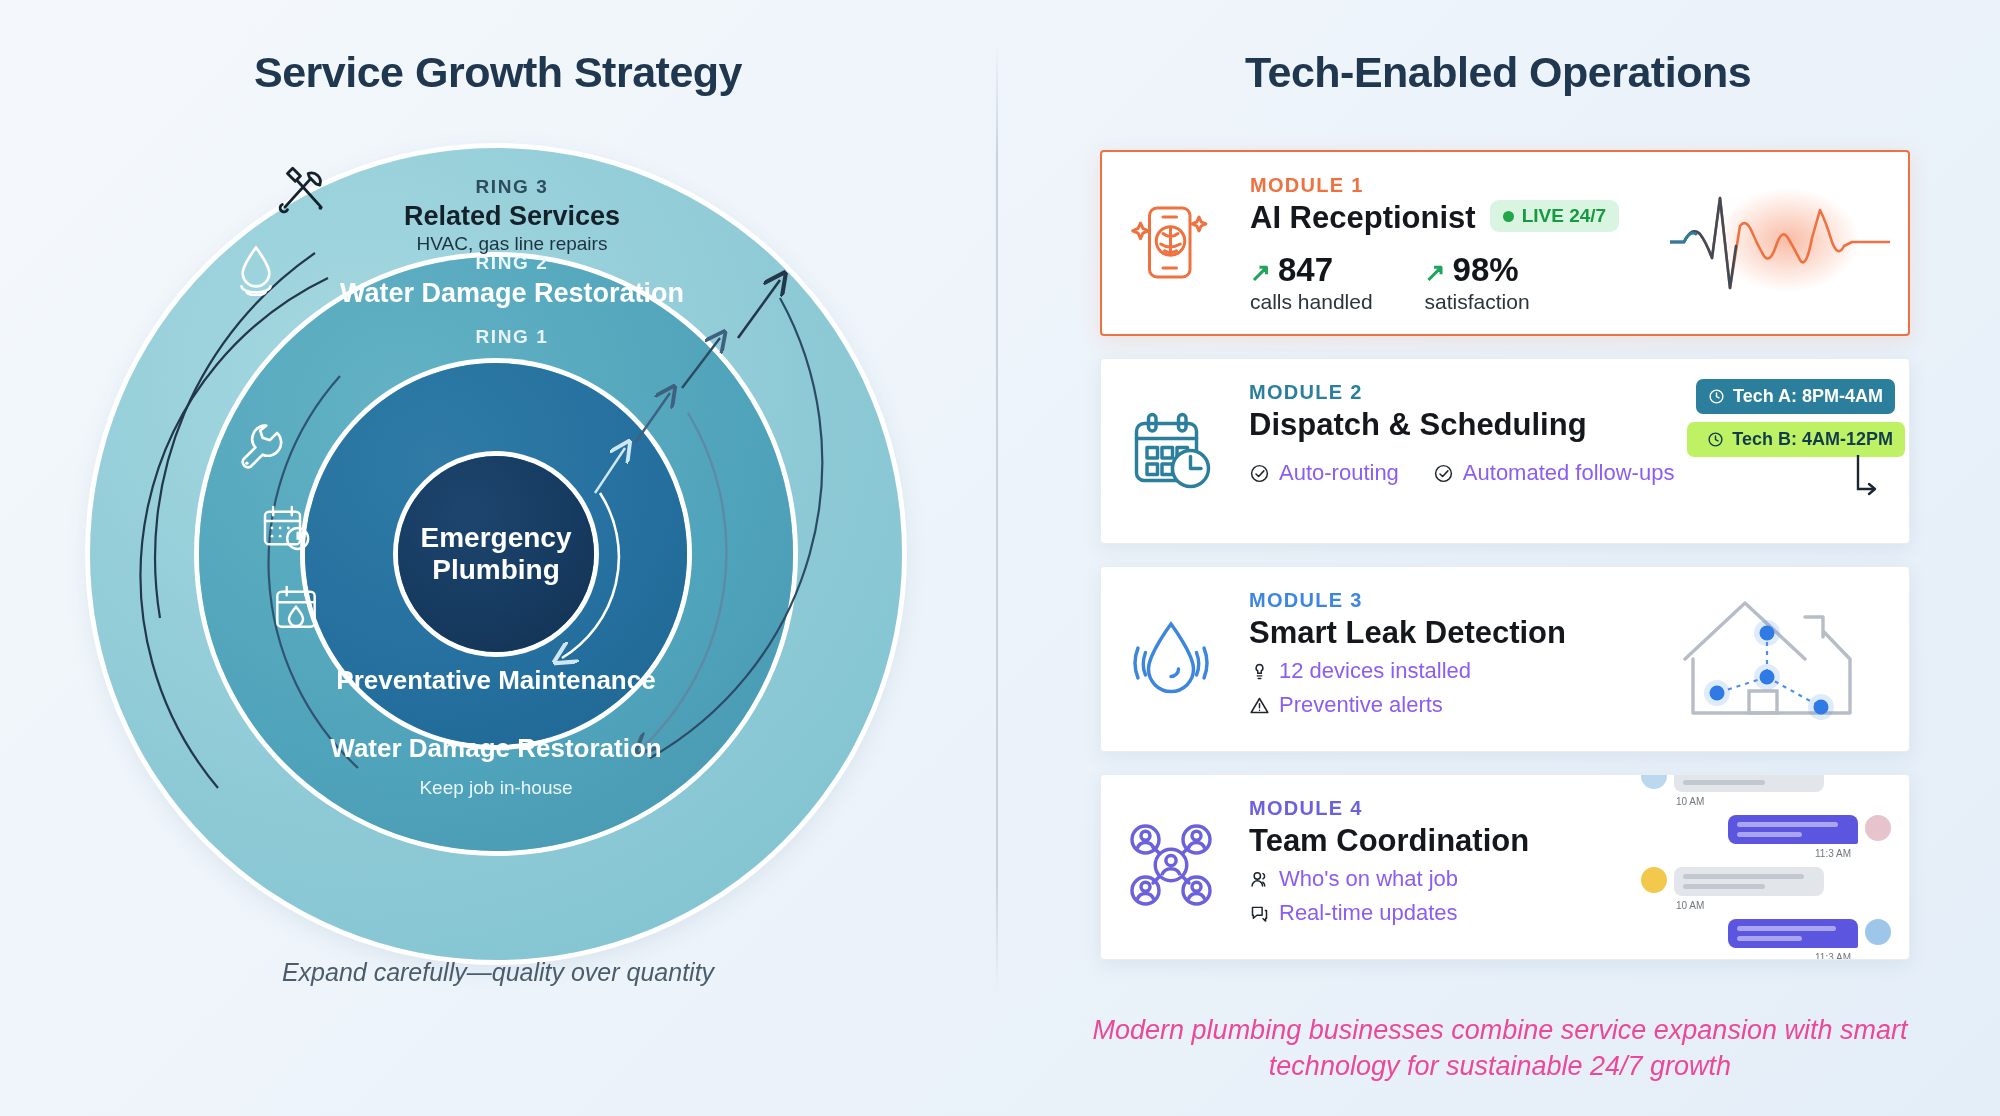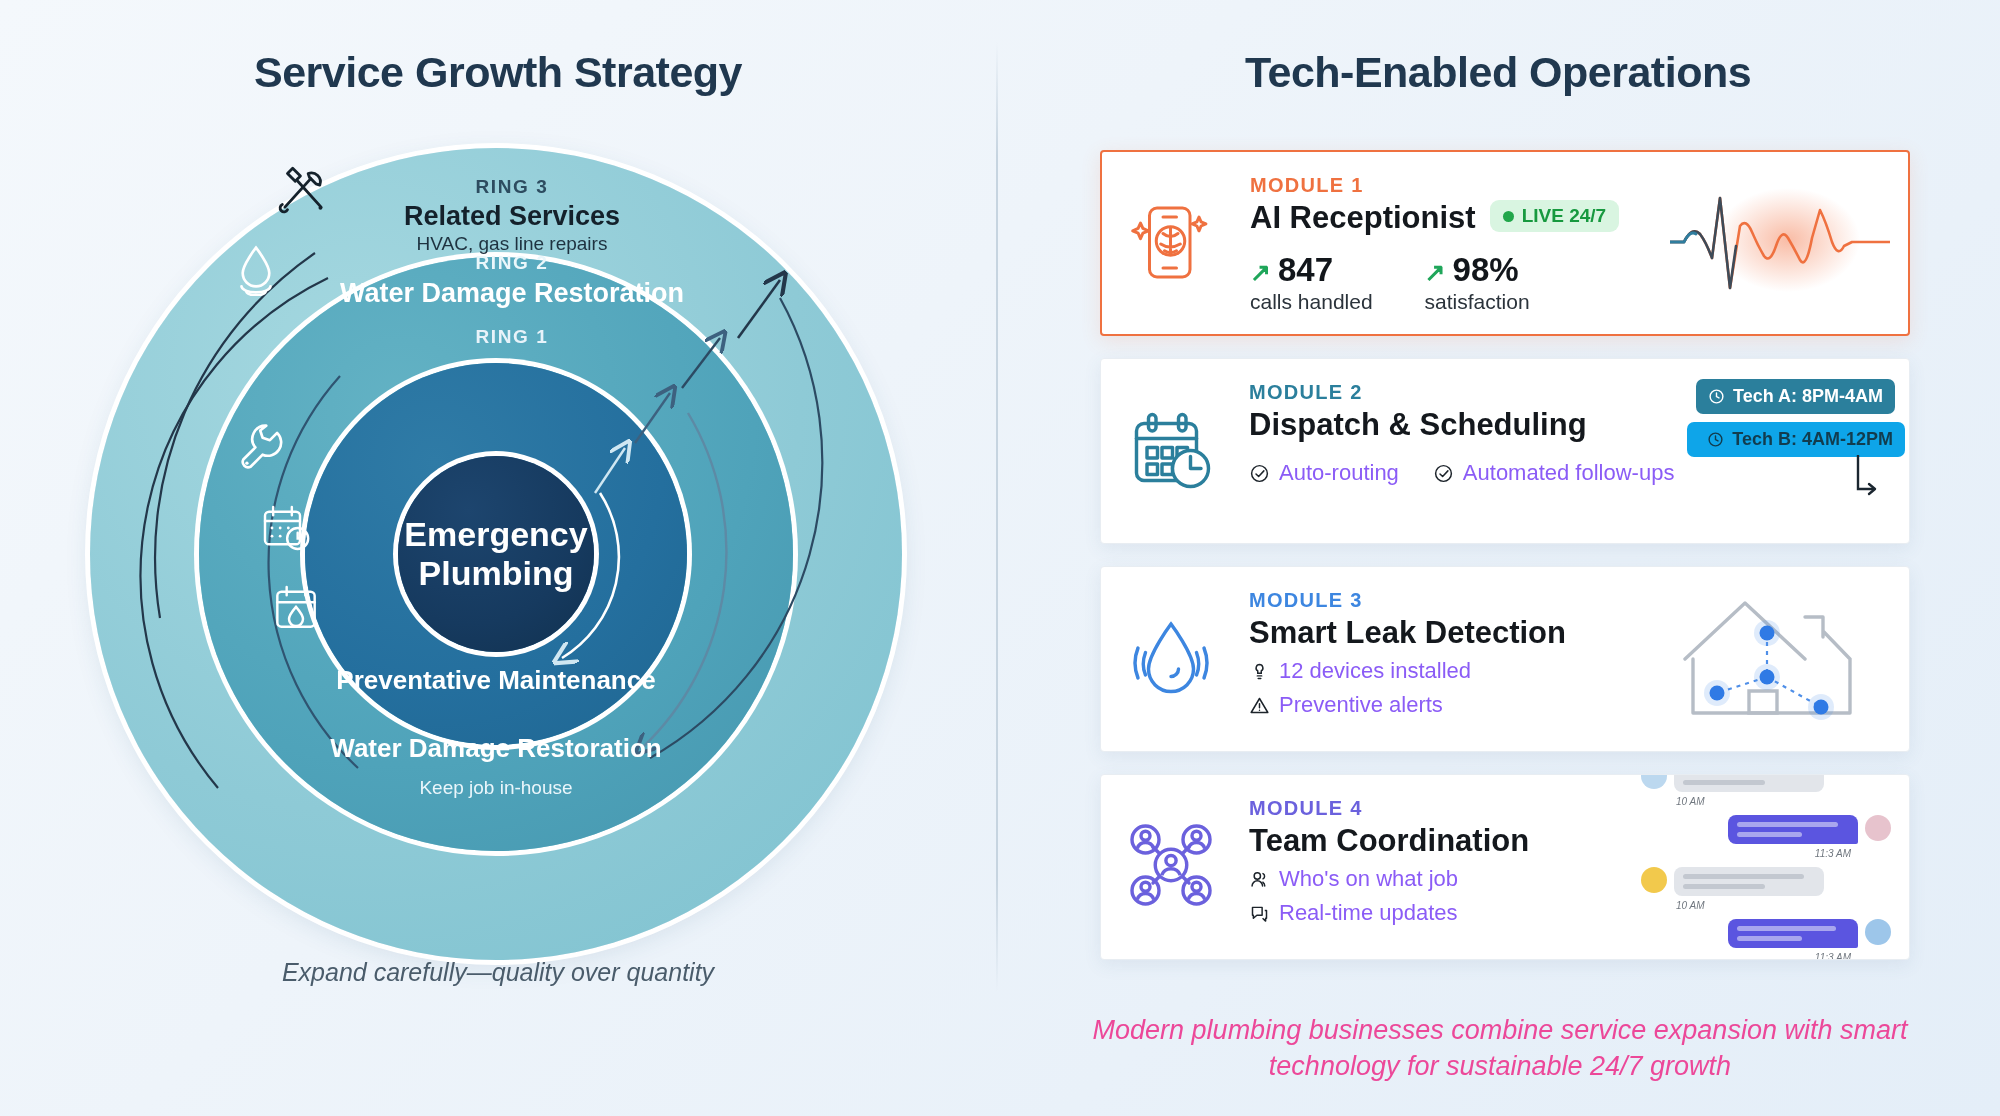--- a/index.html
+++ b/index.html
@@ -69,21 +69,21 @@
 
   #ring2-label { top: 104px; color: #ffffff; }
   #ring2-label .ring-kicker { color: #eaf7fb; }
   #ring2-label .ring-head   { color: #ffffff; margin-top: 5px; }
 
   #ring1-label { top: 178px; }
   #ring1-label .ring-kicker { color: #e8f3fa; }
 
   .core-text {
     position: absolute; left: 50%; top: 50%; transform: translate(-50%, -50%);
-    color: #fff; font-size: 34px; font-weight: bold; line-height: 1.14;
+    color: #fff; font-size: 28px; font-weight: bold; line-height: 1.14;
     text-align: center; width: 200px;
   }
 
   .inner-item {
     position: absolute; text-align: center; color: #ffffff;
   }
   #pm-label  { left: 50%; transform: translateX(-50%); top: 518px; width: 320px; }
   #wdr2-label{ left: 50%; transform: translateX(-50%); top: 586px; width: 360px; }
   .inner-head { font-size: 26px; font-weight: bold; line-height: 1.1; }
   .inner-sub  { font-size: 19px; margin-top: 14px; color: #eaf6fb; }
@@ -140,41 +140,41 @@
   .wave { position: absolute; right: 18px; top: 50%; transform: translateY(-50%); }
 
   
   .sched { position: absolute; right: 14px; top: 20px; width: 290px; }
   .chip {
     display: inline-flex; align-items: center; gap: 8px;
     font-size: 18px; font-weight: bold; border-radius: 7px; padding: 7px 12px;
     white-space: nowrap;
   }
   .chip.a { background: #2b7f9c; color: #ffffff; }
-  .chip.b { background: #0ea5e9; color: #123c4e; padding-left: 20px; }
+  .chip.b { background: #bef264; color: #123c4e; padding-left: 20px; }
   .chip-row-a { text-align: right; }
   .chip-row-b { text-align: right; margin-top: 8px; margin-right: -10px; }
 
   
   .house { position: absolute; right: 34px; top: 50%; transform: translateY(-50%); }
 
   
   .chat { position: absolute; right: 18px; top: 50%; transform: translateY(-50%); width: 250px; }
   .chat-row { display: flex; align-items: flex-start; gap: 7px; margin-bottom: 4px; }
   .chat-row.right { justify-content: flex-end; }
   .av { width: 26px; height: 26px; border-radius: 50%; flex: none; }
   .bubble { border-radius: 8px; padding: 7px 9px; }
   .bubble.them { background: #e2e5ea; width: 150px; }
   .bubble.me { background: #5b55e0; width: 130px; border-bottom-right-radius: 2px; }
   .line { height: 5px; border-radius: 3px; margin-bottom: 5px; }
   .bubble.them .line { background: #c3c8d0; }
   .bubble.them .line.short { width: 62%; margin-bottom: 0; }
   .bubble.me .line { background: #a9a6ee; }
   .bubble.me .line.short { width: 58%; margin-bottom: 0; }
-  .ts { font-size: 10px; color: #70777f; margin: 0 0 8px 35px; font-style: italic; }
+  .ts { font-size: 10px; color: #70777f; margin: 0 0 8px 35px; }
   .ts.right { text-align: right; margin: 0 40px 8px 0; }
 
   .right-caption {
     position: absolute; left: 1060px; top: 1012px; width: 880px; text-align: center;
     font-size: 27px; font-style: italic; color: #ec4899; line-height: 1.35;
   }
 </style>
 </head>
 <body>
 

